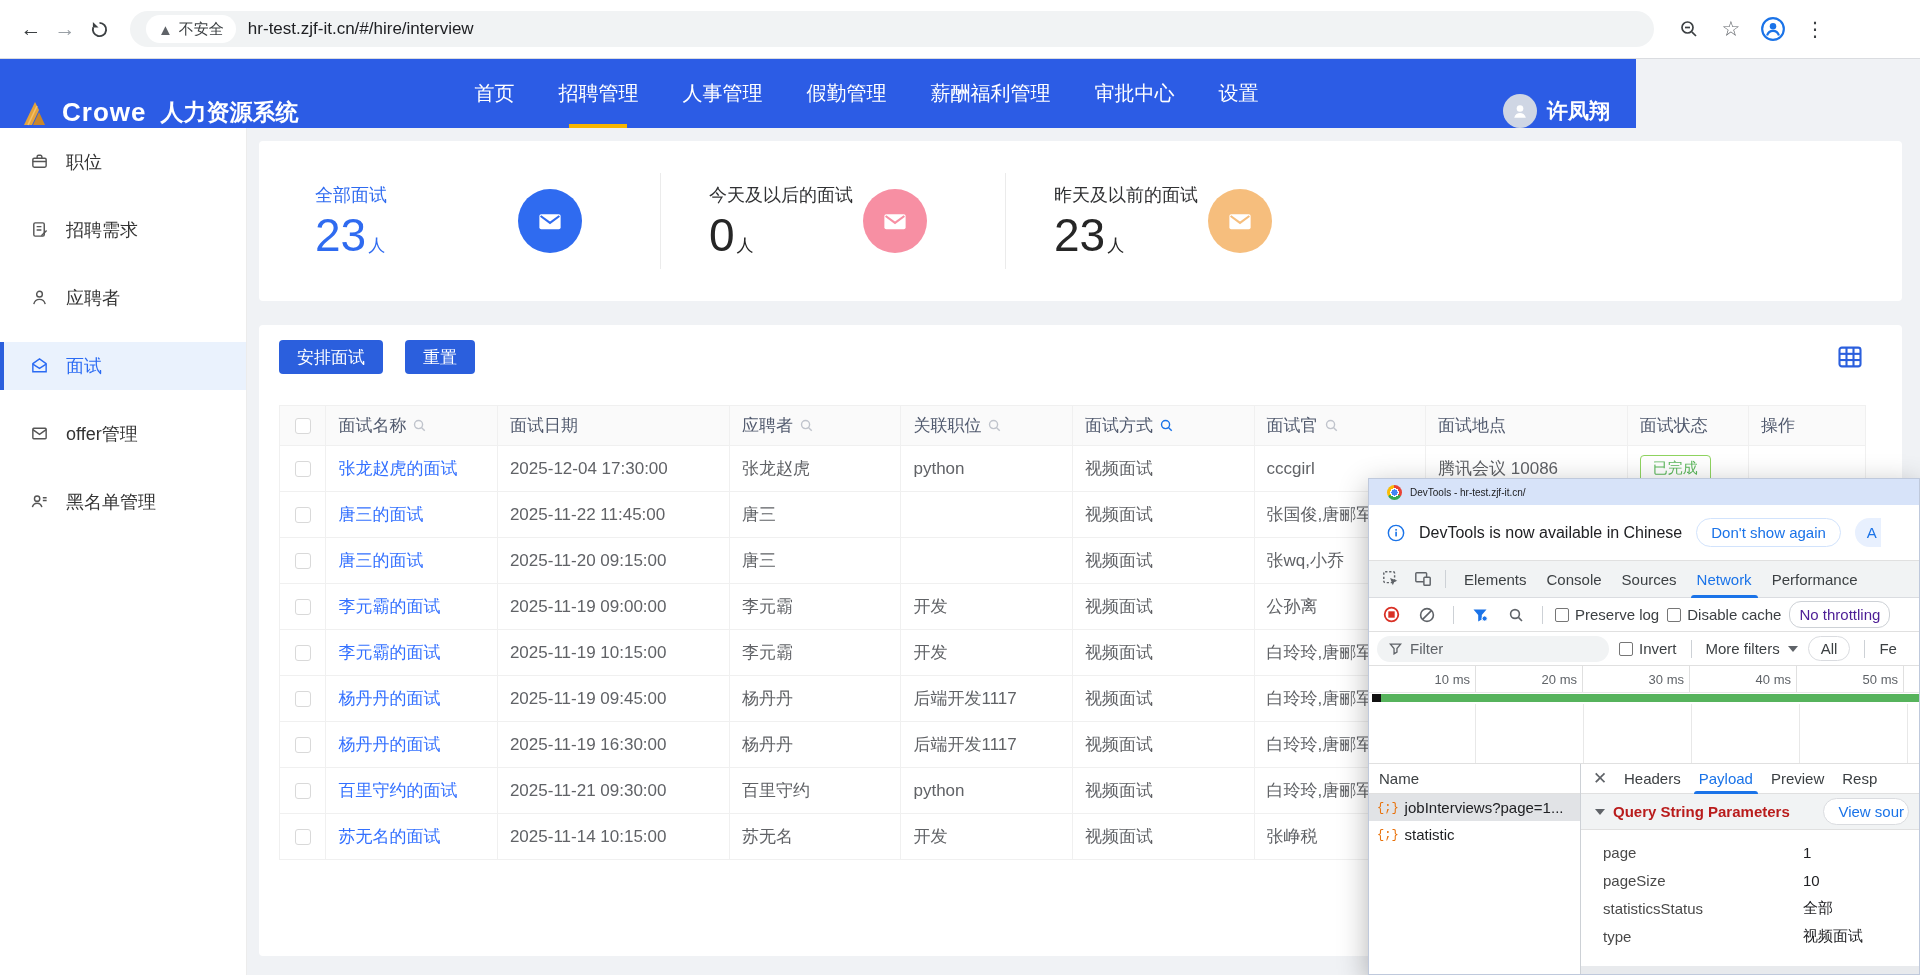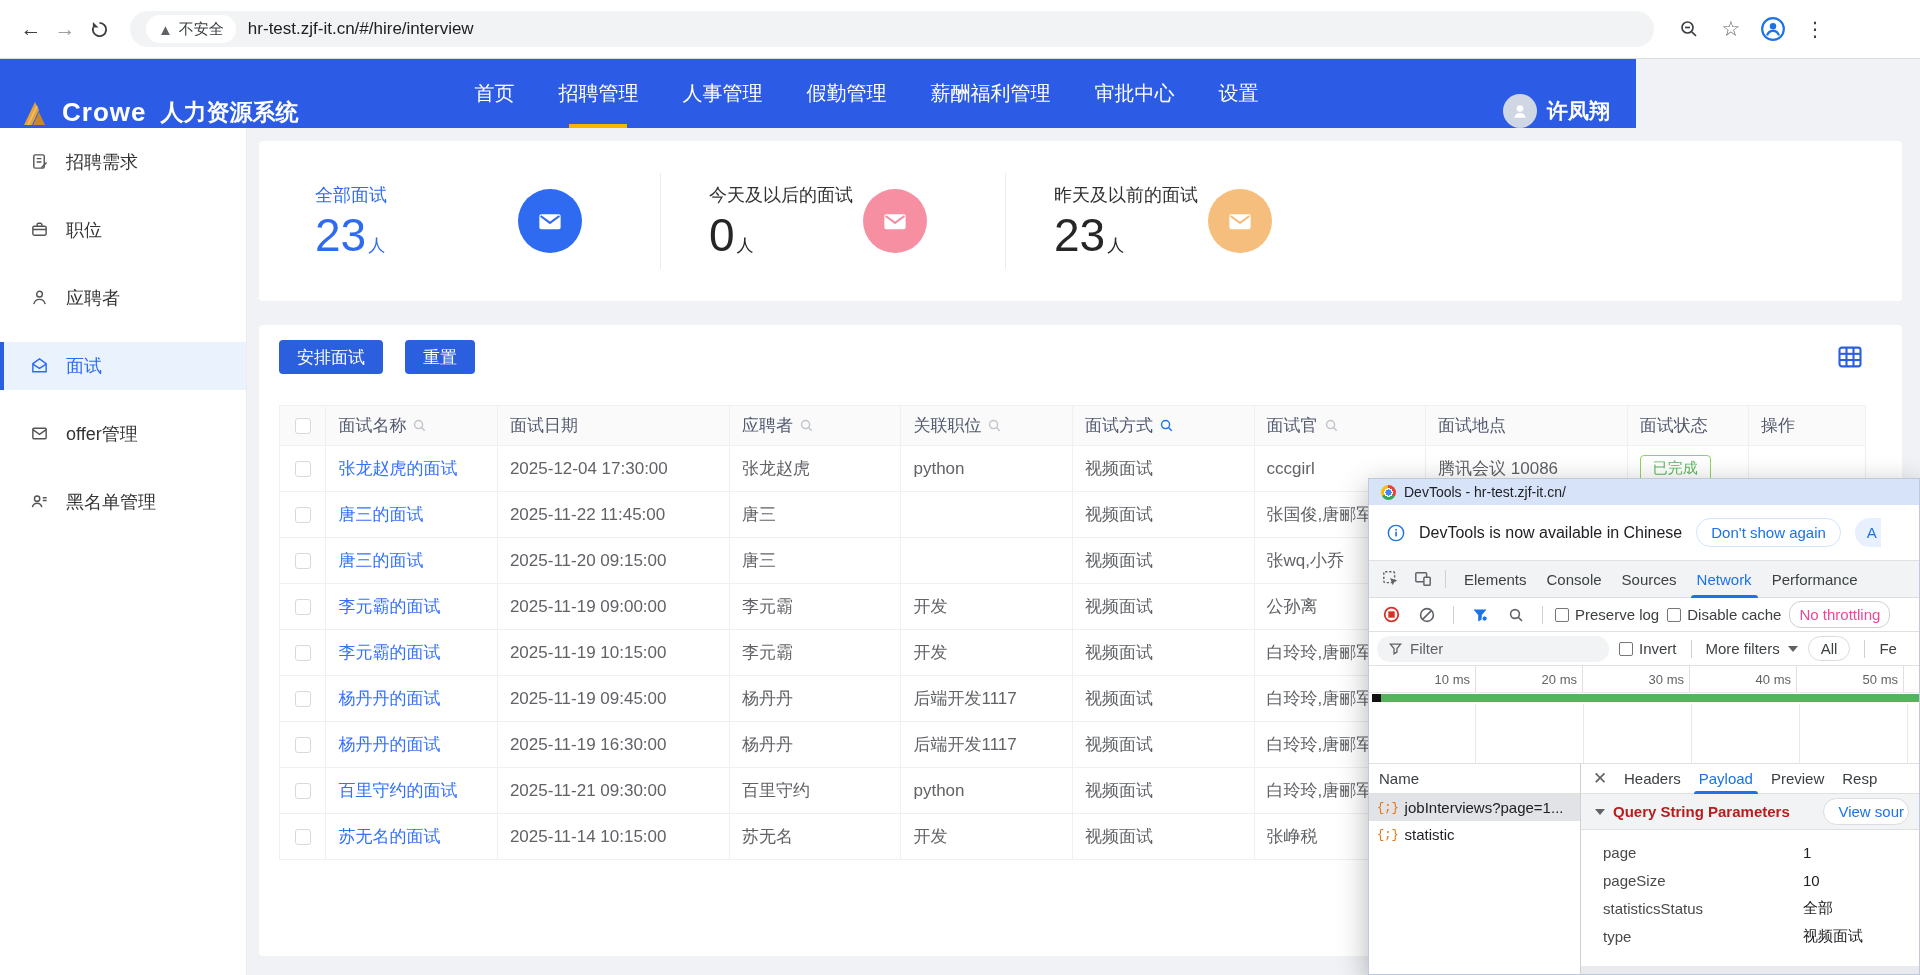--- a/index.html
+++ b/index.html
@@ -64,37 +64,37 @@
   table.data th:first-child, table.data td:first-child { text-align:center; padding:0; }
   .th-inner { display:flex; align-items:center; gap:6px; }
   .mag { color:#c0c4cc; display:inline-flex; }
   .mag.active { color:#1a73e8; }
   .cb { width:16px; height:16px; border:1px solid #d9d9d9; border-radius:3px; background:#fff; display:inline-block; vertical-align:middle; cursor:pointer; }
   a.cell-link { color:#3370ff; text-decoration:none; cursor:pointer; }
   .badge-done { display:inline-block; border:1px solid #8fd460; color:#5cb85c; border-radius:4px; font-size:15px; padding:3px 12px; background:#fff; }
 
   
   .devtools { position:absolute; left:1368px; top:478px; width:552px; height:497px; background:#fff; border:1px solid #bfc9dc; box-shadow:0 8px 28px rgba(0,0,0,.3); display:flex; flex-direction:column; font-size:15px; color:#202124; }
-  .dt-titlebar { height:26px; background:#d7e3f9; display:flex; align-items:center; gap:8px; padding:0 12px; font-size:14px; color:#202124; flex:0 0 auto; }
+  .dt-titlebar { height:26px; background:#d7e3f9; display:flex; align-items:center; gap:8px; padding:0 18px; font-size:10px; color:#202124; flex:0 0 auto; }
   .chrome-logo { width:15px; height:15px; border-radius:50%; background:radial-gradient(circle at center,#4285f4 0 29%,#fff 30% 40%,transparent 41%),conic-gradient(#ea4335 0 120deg,#34a853 120deg 240deg,#fbbc05 240deg 360deg); flex:0 0 auto; }
   .dt-banner { height:56px; background:#fff; border-bottom:1px solid #e0e0e0; display:flex; align-items:center; gap:14px; padding:0 12px 0 18px; flex:0 0 auto; overflow:hidden; }
   .info-ico { color:#1a73e8; display:flex; flex:0 0 auto; }
   .dt-banner-text { font-size:16px; color:#202124; white-space:nowrap; }
   .pill-btn { border:1px solid #d2e3fc; color:#1a73e8; border-radius:16px; background:#fff; font-size:15px; padding:5px 14px; white-space:nowrap; cursor:pointer; font-family:inherit; }
   .pill-part { background:#e8f0fe; color:#1a73e8; border-radius:16px 0 0 16px; font-size:15px; padding:6px 4px 6px 12px; margin-right:-14px; flex:0 0 auto; }
   .dt-tabs { height:37px; background:#f1f3f4; border-bottom:1px solid #dadce0; display:flex; align-items:center; padding:0 8px; gap:4px; flex:0 0 auto; }
   .dt-tool-ico { width:28px; height:26px; display:flex; align-items:center; justify-content:center; color:#5f6368; cursor:pointer; flex:0 0 auto; }
   .dt-sep { width:1px; height:18px; background:#cdd1d6; margin:0 4px; flex:0 0 auto; }
   .dt-tab { position:relative; height:37px; display:flex; align-items:center; padding:0 10px; color:#3c4043; cursor:pointer; white-space:nowrap; }
   .dt-tab.active { color:#1a73e8; }
   .dt-tab.active::after { content:""; position:absolute; left:4px; right:4px; bottom:0; height:3px; background:#1a73e8; border-radius:3px 3px 0 0; }
   .dt-netbar { height:34px; background:#fff; border-bottom:1px solid #e0e0e0; display:flex; align-items:center; padding:0 8px; gap:8px; flex:0 0 auto; overflow:hidden; }
   .dt-check { display:flex; align-items:center; gap:6px; color:#3c4043; white-space:nowrap; cursor:pointer; }
   .dt-check .box { width:14px; height:14px; border:1px solid #767676; border-radius:2px; background:#fff; flex:0 0 auto; }
-  .throttle { border:1px solid #cdd1d6; border-radius:12px; padding:4px 9px; white-space:nowrap; color:#ec4899; background:#fff; cursor:pointer; }
+  .throttle { border:1px solid #cdd1d6; border-radius:12px; padding:4px 9px; white-space:nowrap; color:#4c1d95; background:#fff; cursor:pointer; }
   .dt-filterrow { height:34px; background:#fff; border-bottom:1px solid #e0e0e0; display:flex; align-items:center; padding:0 8px; gap:10px; flex:0 0 auto; overflow:hidden; }
   .filter-input { background:#f1f3f4; border-radius:14px; height:26px; width:232px; display:flex; align-items:center; gap:8px; padding:0 12px; color:#5f6368; flex:0 0 auto; cursor:text; }
   .more-filters { display:flex; align-items:center; gap:8px; color:#3c4043; white-space:nowrap; cursor:pointer; }
   .all-pill { border:1px solid #dadce0; border-radius:14px; padding:3px 12px; color:#3c4043; background:#fff; cursor:pointer; }
   .fetch-part { color:#3c4043; white-space:nowrap; }
   .dt-ticks { height:27px; display:flex; border-bottom:1px solid #e8e8e8; flex:0 0 auto; }
   .tick { width:107px; border-right:1px solid #e0e0e0; display:flex; align-items:center; justify-content:flex-end; padding-right:5px; font-size:13px; color:#5f6368; flex:0 0 auto; }
   .dt-greenrow { height:11px; position:relative; flex:0 0 auto; }
   .green-bar { position:absolute; left:3px; right:0; top:1px; height:8px; background:#56b35c; }
   .green-start { position:absolute; left:3px; top:1px; width:9px; height:8px; background:#111; }
@@ -192,35 +192,35 @@
           </svg>
       </span>
       <span class="user-name">许凤翔</span>
     </div>
   </div>
 
   <div class="sidebar">
       <div class="side-item">
         <span class="s-ico">
           <svg width="19" height="19" viewBox="0 0 20 20" fill="none" stroke="currentColor" stroke-width="1.5">
+            <rect x="3" y="6.5" width="14" height="9.5" rx="1.5"></rect>
+            <path d="M7.5 6.5V5a1.5 1.5 0 0 1 1.5-1.5h2A1.5 1.5 0 0 1 12.5 5v1.5M3 10h14"></path>
+          </svg>
+        </span>
+        <span>职位</span>
+      </div>
+      <div class="side-item">
+        <span class="s-ico">
+          <svg width="19" height="19" viewBox="0 0 20 20" fill="none" stroke="currentColor" stroke-width="1.5">
             <rect x="4" y="3" width="11" height="14" rx="1.5"></rect>
             <path d="M7 7h5M7 10.5h5"></path>
             <path d="M12 16.5l5.5-5.5"></path>
           </svg>
         </span>
         <span>招聘需求</span>
-      </div>
-      <div class="side-item">
-        <span class="s-ico">
-          <svg width="19" height="19" viewBox="0 0 20 20" fill="none" stroke="currentColor" stroke-width="1.5">
-            <rect x="3" y="6.5" width="14" height="9.5" rx="1.5"></rect>
-            <path d="M7.5 6.5V5a1.5 1.5 0 0 1 1.5-1.5h2A1.5 1.5 0 0 1 12.5 5v1.5M3 10h14"></path>
-          </svg>
-        </span>
-        <span>职位</span>
       </div>
       <div class="side-item">
         <span class="s-ico">
           <svg width="19" height="19" viewBox="0 0 20 20" fill="none" stroke="currentColor" stroke-width="1.5">
             <circle cx="10" cy="6.5" r="3"></circle>
             <path d="M4 17c.8-3.2 3.2-5 6-5s5.2 1.8 6 5"></path>
           </svg>
         </span>
         <span>应聘者</span>
       </div>

